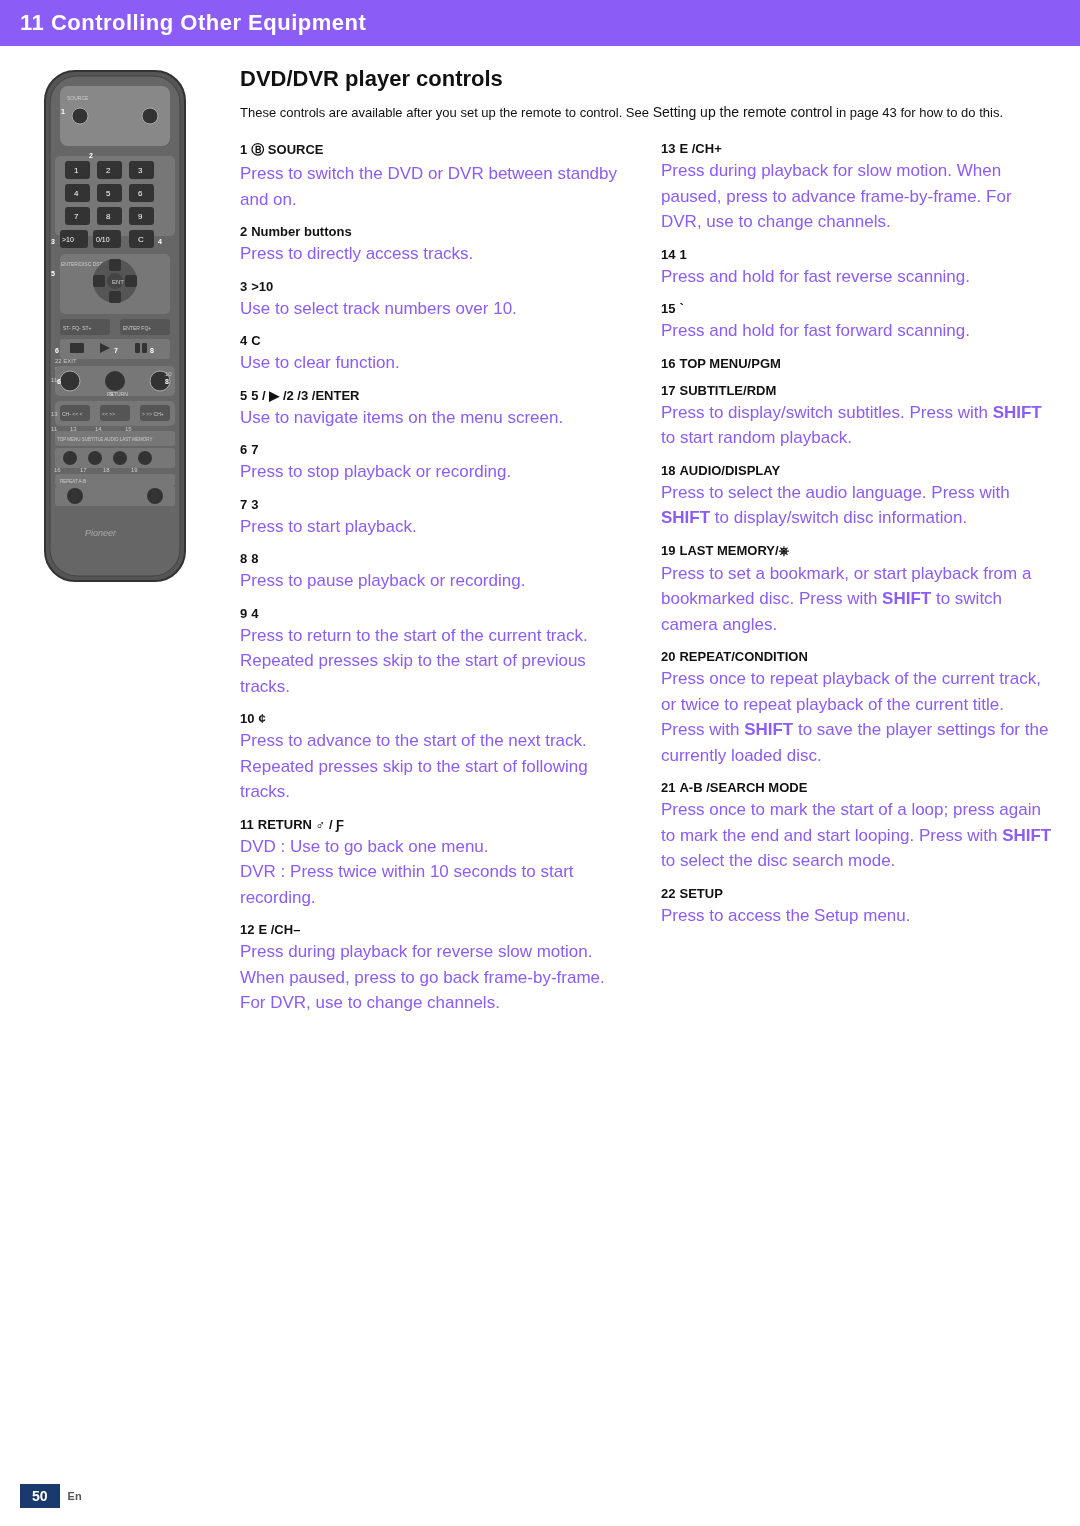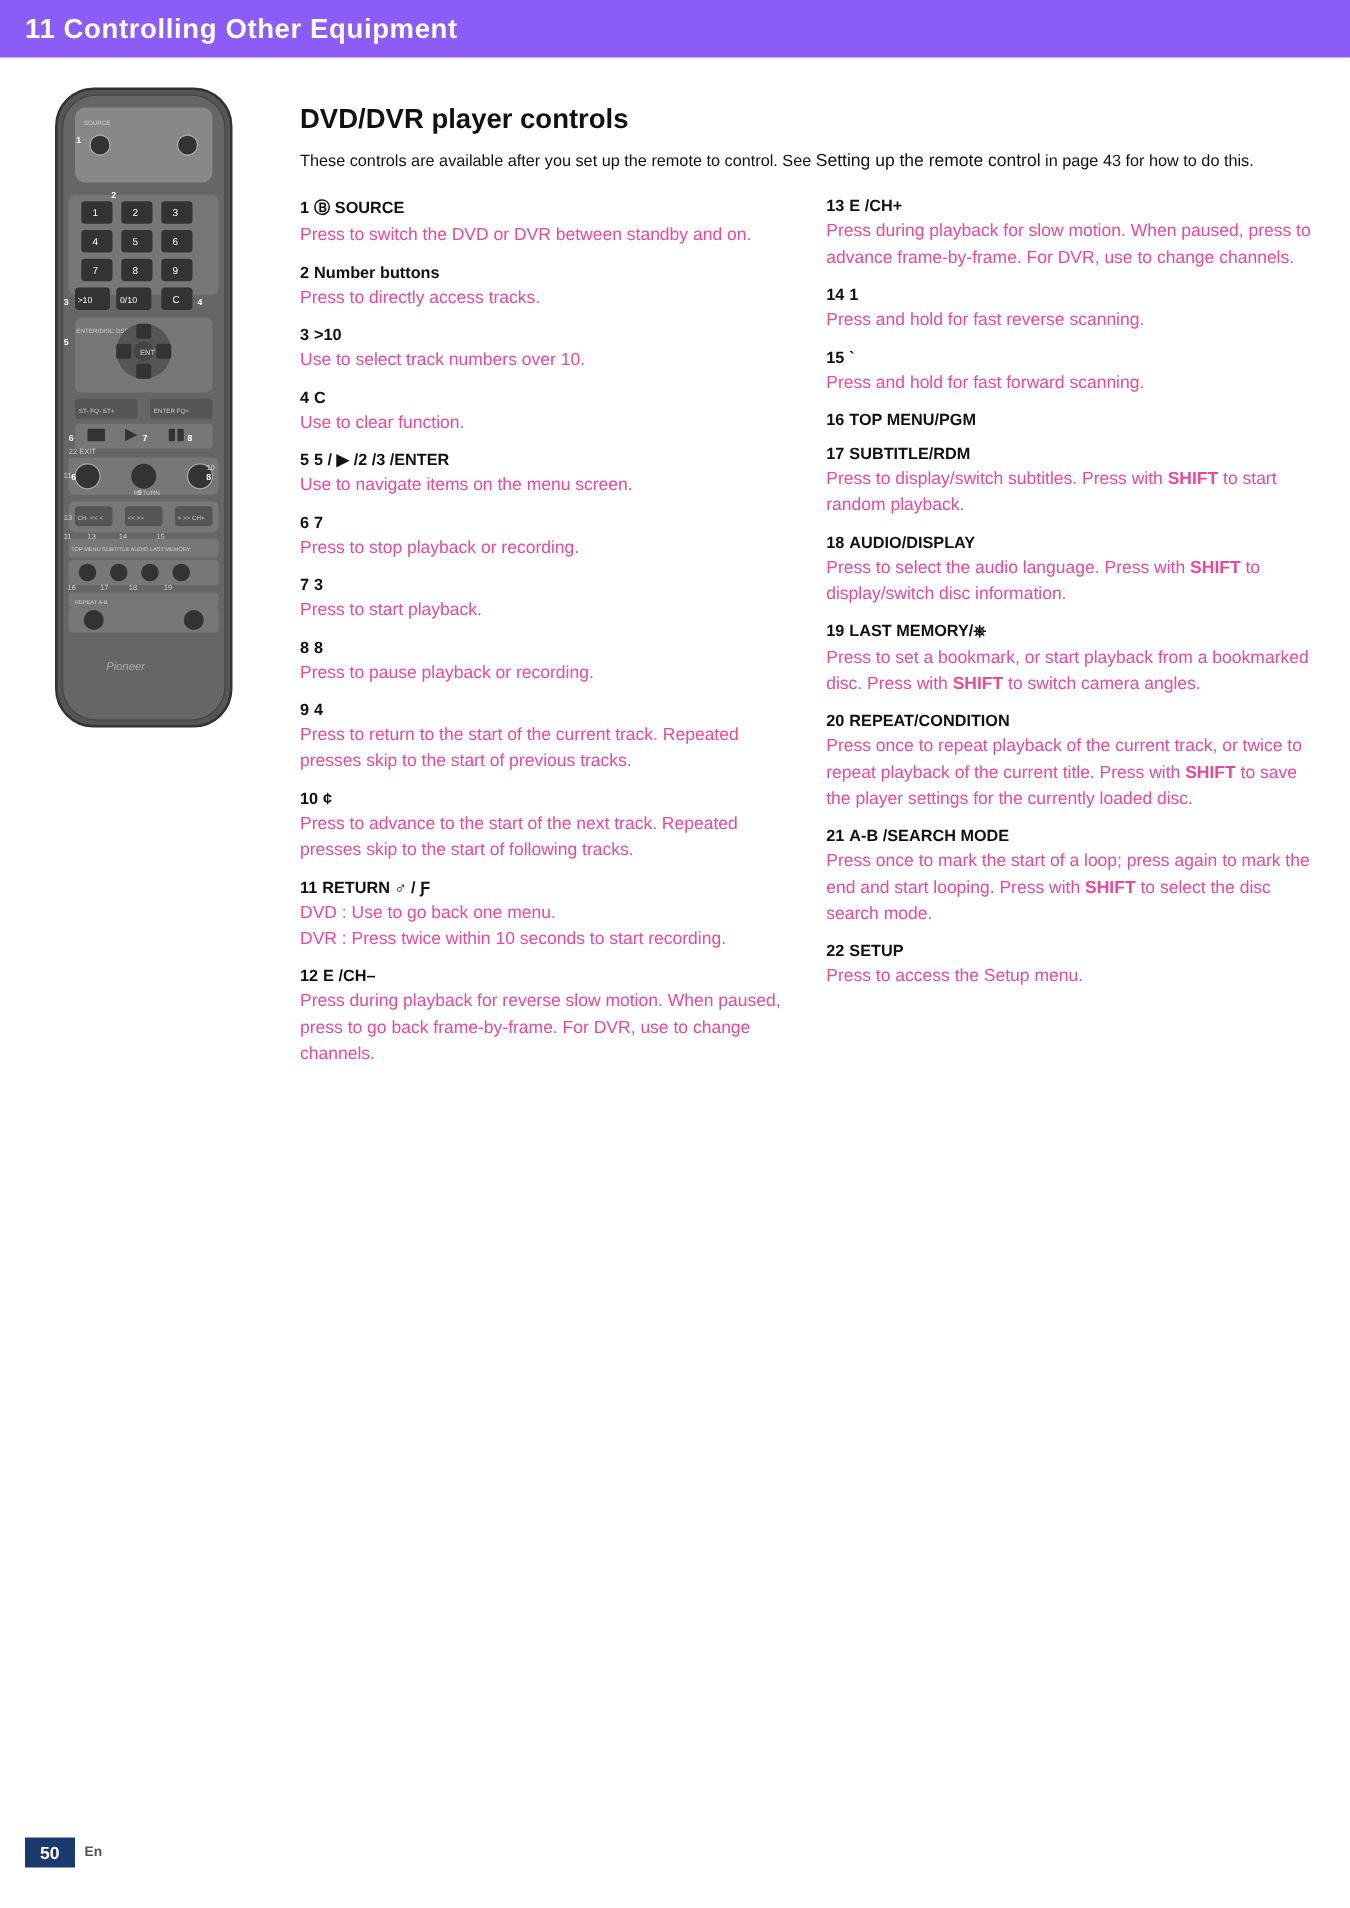--- a/index.html
+++ b/index.html
@@ -36,21 +36,20 @@
       padding: 20px 10px 20px 20px;
       display: flex;
       flex-direction: column;
       align-items: center;
     }
 
     
     .right-col {
       flex: 1;
       padding: 20px 28px 20px 20px;
-      margin-top: 16px;
     }
 
     
     .section-title {
       font-size: 22px;
       font-weight: bold;
       margin-bottom: 10px;
     }
 
     .intro-text {
@@ -94,30 +93,30 @@
       font-size: 13px;
       text-transform: uppercase;
     }
 
     .control-label-normal {
       font-weight: bold;
       font-size: 13px;
     }
 
     .control-desc {
-      font-size: 14px;
+      font-size: 17px;
       line-height: 1.5;
-      color: #ec4899;
+      color: #8b5cf6;
       margin-top: 1px;
     }
 
     
     .footer {
       position: absolute;
-      bottom: 32px;
+      bottom: 18px;
       left: 0;
       right: 0;
       display: flex;
       align-items: center;
     }
 
     .page-num-box {
       background: #1a3a6e;
       color: #fff;
       font-weight: bold;

